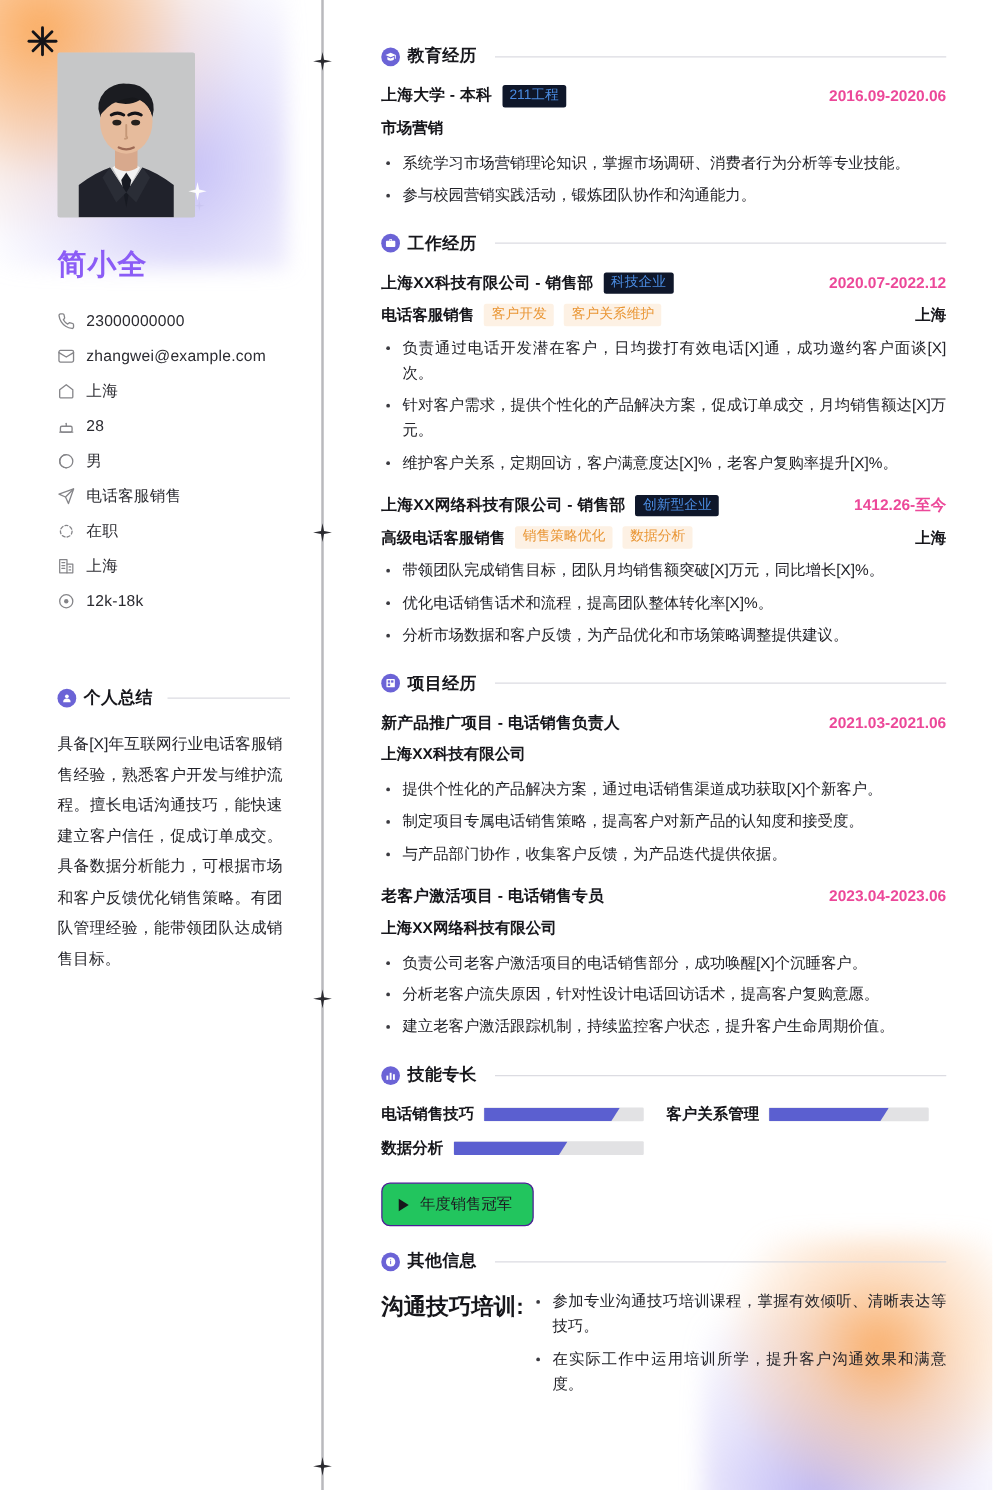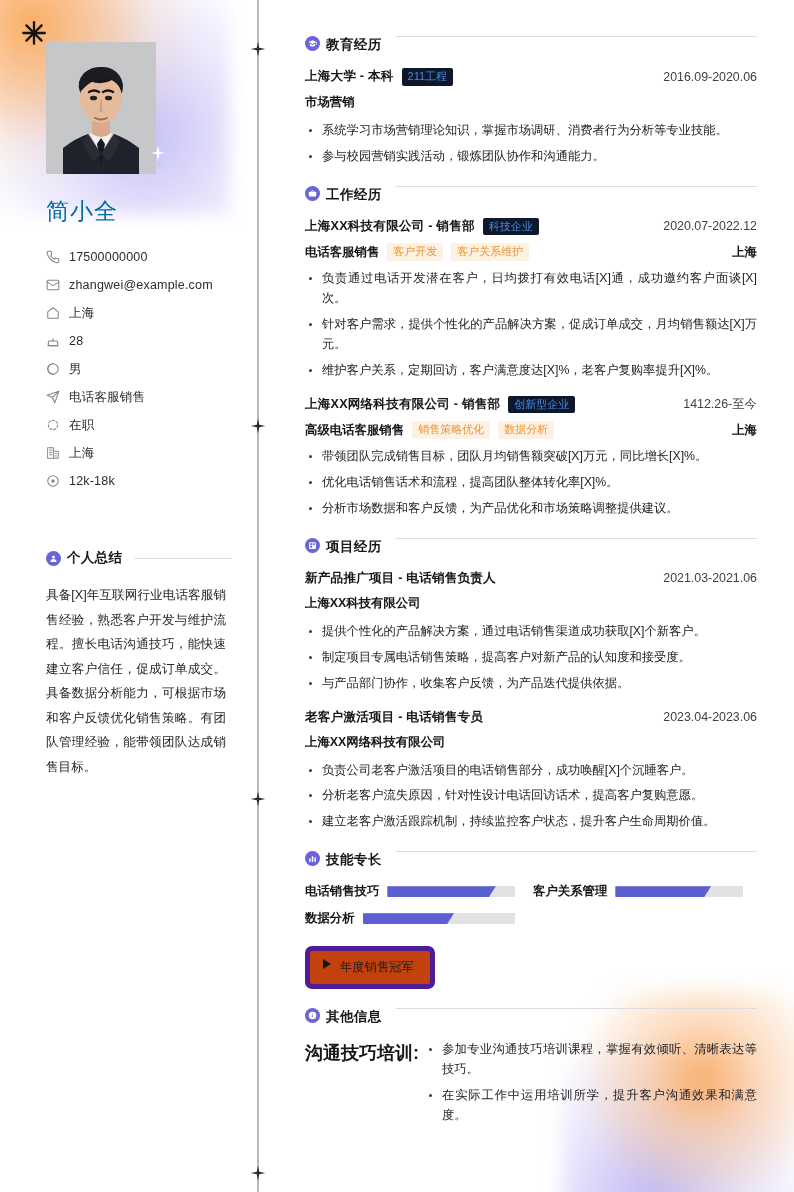--- a/index.html
+++ b/index.html
@@ -44,21 +44,21 @@
   }
   .photo-wrap { position: relative; margin: 42px 0 0 18px; width: 110px; height: 132px; }
   .photo {
     width: 110px; height: 132px; border-radius: 2px; overflow: hidden;
     position: relative; background: #c9cacb;
   }
   .photo svg { display:block; width:100%; height:100%; }
 
   .name {
     margin: 22px 0 0 18px;
-    font-size: 23px; font-weight: 400; letter-spacing: 1px; color: #0369a1;
+    font-size: 23px; font-weight: 700; letter-spacing: 1px; color: #8b5cf6;
   }
 
   .contact-list { margin: 16px 0 0 18px; }
   .contact-row {
     display: flex; align-items: center; gap: 9px;
     height: 28px; font-size: 12.5px; color: #2b2b31;
   }
   .contact-row .ico { width: 14px; height: 14px; flex: 0 0 14px; opacity: .62; }
   .contact-row .ico svg { display: block; width: 14px; height: 14px; }
   .contact-row .txt { line-height: 1; letter-spacing: .2px; }
@@ -83,38 +83,38 @@
   
   .spine { position: absolute; left: 257px; top: 0; width: 2px; height: 1192px; z-index: 2; }
   .spine-line { position: absolute; left: 0; top: 0; width: 1.5px; height: 1192px; background: #b9b9bd; }
   .spine-plus { position: absolute; left: -8px; width: 18px; height: 18px; }
 
   
   .right-col { position: absolute; left: 305px; top: 0; width: 452px; z-index: 3; padding-top: 36px; }
 
   .r-sec { margin-bottom: 0; }
   .r-sec + .r-sec { margin-top: 19px; }
-  .r-head { display: flex; gap: 6px; margin-bottom: 14px; }
+  .r-head { display: flex; align-items: center; gap: 6px; margin-bottom: 14px; }
   .r-badge {
     width: 15px; height: 15px; border-radius: 50%; background: #6b63d6;
     display: flex; align-items: center; justify-content: center; flex: 0 0 15px;
   }
   .r-badge svg { display:block; width: 9px; height: 9px; }
   .r-title { font-size: 13.5px; font-weight: 700; color: #17171c; letter-spacing: .4px; }
   .r-rule { flex: 1 1 auto; height: 1px; background: #dcdce2; margin-left: 8px; }
 
   .entry { margin-bottom: 15px; }
   .entry:last-child { margin-bottom: 0; }
   .entry-line {
     display: flex; align-items: center; justify-content: space-between;
     margin-bottom: 8px; gap: 8px; text-align: right;
   }
   .entry-left { display: flex; align-items: center; gap: 8px; flex-wrap: wrap; }
   .entry-org { font-size: 12.6px; font-weight: 700; color: #16161b; letter-spacing: .2px; }
-  .entry-date { font-size: 12.4px; font-weight: 400; color: #404040; white-space: nowrap; }
+  .entry-date { font-size: 12.4px; font-weight: 700; color: #ec4899; white-space: nowrap; }
   .entry-place { font-size: 12.4px; font-weight: 700; color: #16161b; white-space: nowrap; }
   .entry-sub { font-size: 12.4px; font-weight: 700; color: #16161b; }
 
   .tag {
     font-size: 11px; padding: 2px 6px; border-radius: 2px; white-space: nowrap;
     line-height: 1.25;
   }
   .tag-blue { background: #0f172a; color: #4a8be0; }
   .tag-orange { background: #fdf1e4; color: #e99533; }
 
@@ -139,23 +139,23 @@
   }
   .skill-fill {
     position: absolute; left: 0; top: 0; height: 100%;
     background: #5b5fd0;
     clip-path: polygon(0 0, 100% 0, calc(100% - 7px) 100%, 0 100%);
   }
 
   
   .award-row { display: flex; flex-wrap: wrap; gap: 10px; }
   .award-pill {
-    display: inline-flex; gap: 9px;
-    border: 5px solid #4c1d95; border-radius: 7px;
-    padding: 8px 16px 8px 13px; background: #c2410c;
+    display: inline-flex; align-items: center; gap: 9px;
+    border: 1px solid #4c1d95; border-radius: 7px;
+    padding: 8px 16px 8px 13px; background: #22c55e;
     font-size: 12.3px; color: #1d1d22;
   }
   .tri { width: 0; height: 0; border-left: 8px solid #17171b; border-top: 5px solid transparent; border-bottom: 5px solid transparent; }
 
   
   .other-row { display: flex; gap: 6px; align-items: flex-start; }
   .other-label { font-size: 18px; font-weight: 700; color: #16161b; white-space: nowrap; padding-top: 1px; }
   .other-body { flex: 1 1 auto; }
   .other-body .bullets li { font-size: 12.3px; }
 </style>
@@ -221,21 +221,21 @@
     <div class="name">简小全</div>
 
     <div class="contact-list">
 
       <div class="contact-row">
         <span class="ico">
           <svg viewBox="0 0 24 24" fill="none" stroke="#3a3a40" stroke-width="1.8" stroke-linecap="round" stroke-linejoin="round">
             <path d="M22 16.9v3a2 2 0 0 1-2.2 2 19.8 19.8 0 0 1-8.6-3.1 19.5 19.5 0 0 1-6-6A19.8 19.8 0 0 1 2.1 4.2 2 2 0 0 1 4.1 2h3a2 2 0 0 1 2 1.7c.1 1 .3 1.9.6 2.8a2 2 0 0 1-.5 2.1L8 9.9a16 16 0 0 0 6 6l1.3-1.2a2 2 0 0 1 2.1-.5c.9.3 1.8.5 2.8.6a2 2 0 0 1 1.8 2.1z"></path>
           </svg>
         </span>
-        <span class="txt">17500000000</span>
+        <span class="txt">23000000000</span>
       </div>
 
       <div class="contact-row">
         <span class="ico">
           <svg viewBox="0 0 24 24" fill="none" stroke="#3a3a40" stroke-width="1.8" stroke-linecap="round" stroke-linejoin="round">
             <rect x="2" y="4" width="20" height="16" rx="2"></rect>
               <path d="m2 7 10 6 10-6"></path>
           </svg>
         </span>
         <span class="txt">zhangwei@example.com</span>

